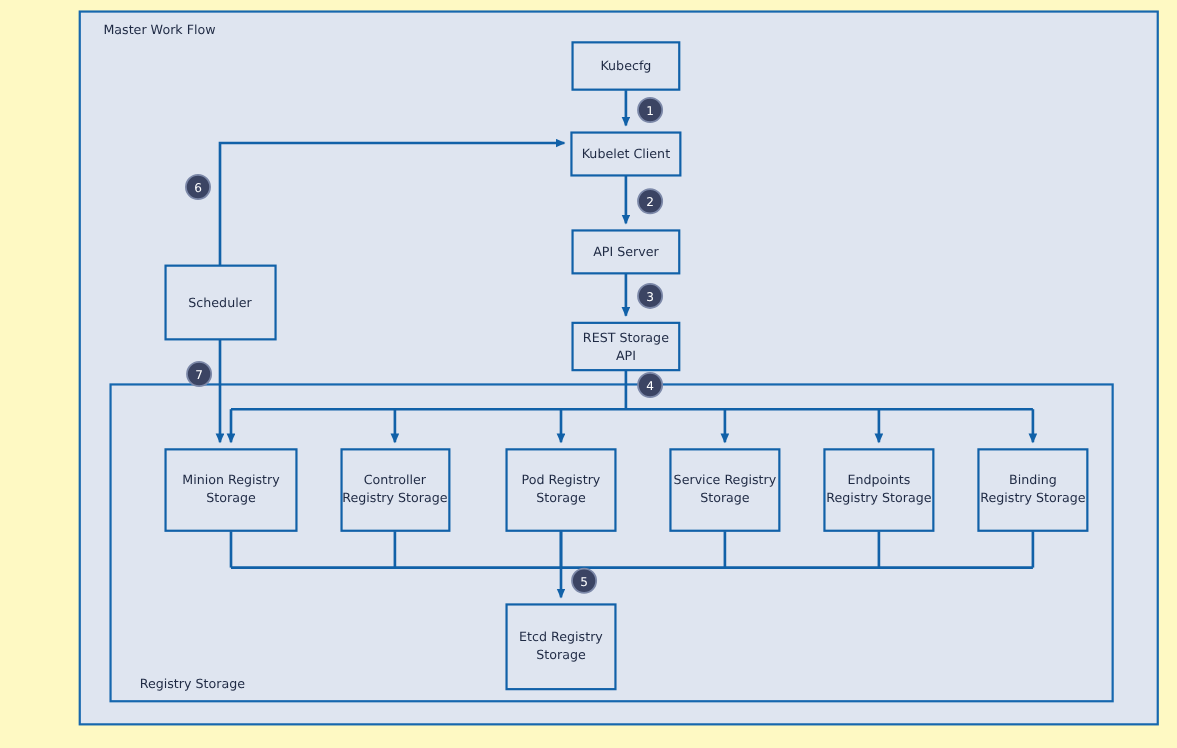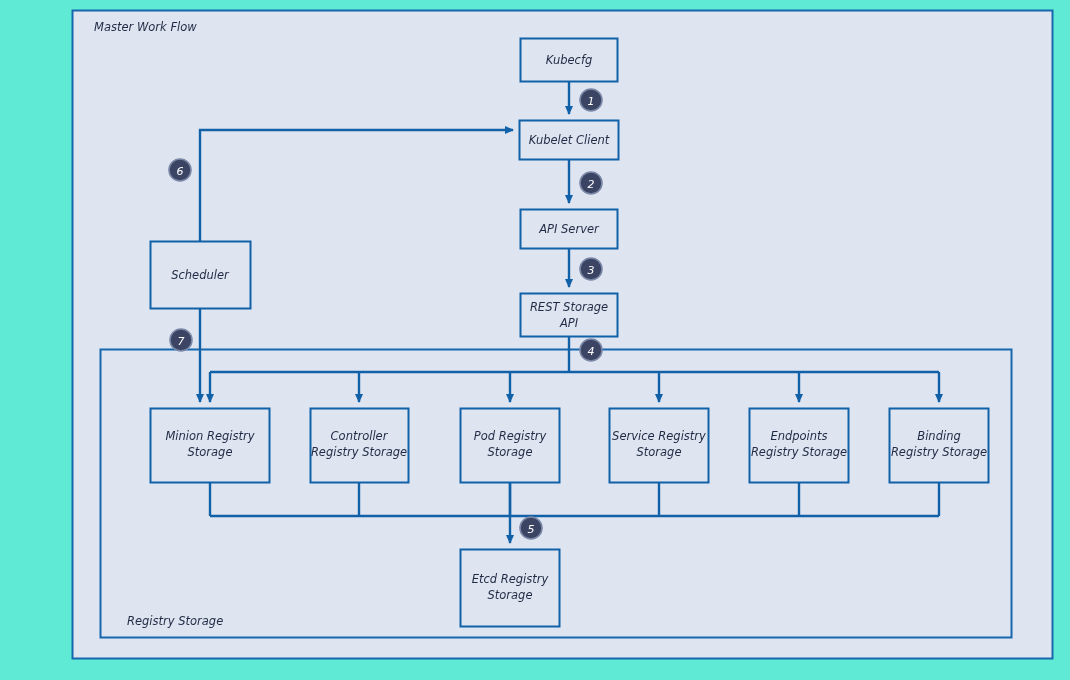--- a/index.html
+++ b/index.html
@@ -7,23 +7,22 @@
     padding: 0;
     background: #ffffff;
   }
   body {
     font-family: "DejaVu Sans", sans-serif;
   }
   #stage {
     position: relative;
     width: 1070px;
     height: 680px;
-    background: #5eead4;
+    background: #fef9c3;
     overflow: hidden;
-    font-style: italic;
   }
   svg.diagram {
     position: absolute;
     left: 0;
     top: 0;
     width: 1070px;
     height: 680px;
   }
   .node-label, .group-label, .badge-label {
     font-family: "DejaVu Sans", sans-serif;

